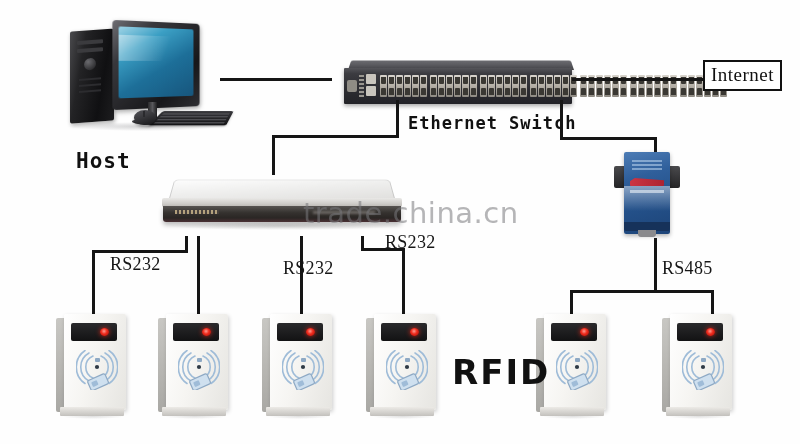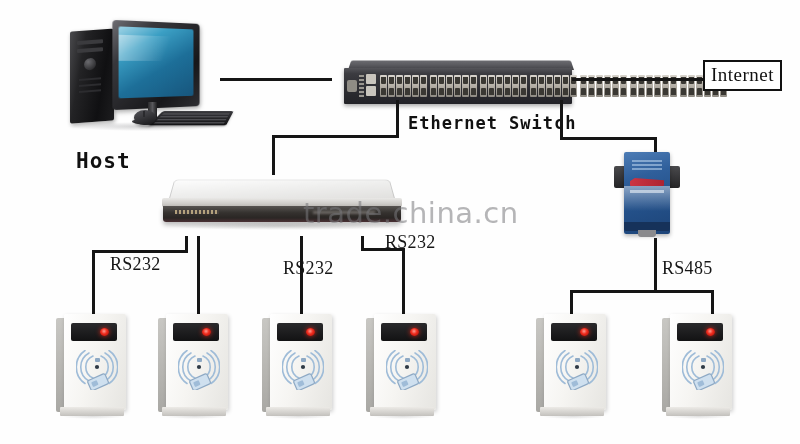--- a/index.html
+++ b/index.html
@@ -448,14 +448,15 @@
         <rect x="19" y="8" width="5" height="4" rx="1" fill="#8ea9c4"></rect>
         <g transform="rotate(-24 21 31)">
             <rect x="12" y="27" width="19" height="11" rx="2" fill="#cfe0ef" stroke="#8ea9c4" stroke-width="1.2"></rect>
             <rect x="15" y="30" width="6" height="5" rx="1" fill="#9fbcd8"></rect>
           </g>
       </svg>
     </div>
     <div class="rd-base"></div>
   </div>
 
+  <div id="rfid-label" class="abs">RFID</div>
 
 </div>
 
 </body></html>

